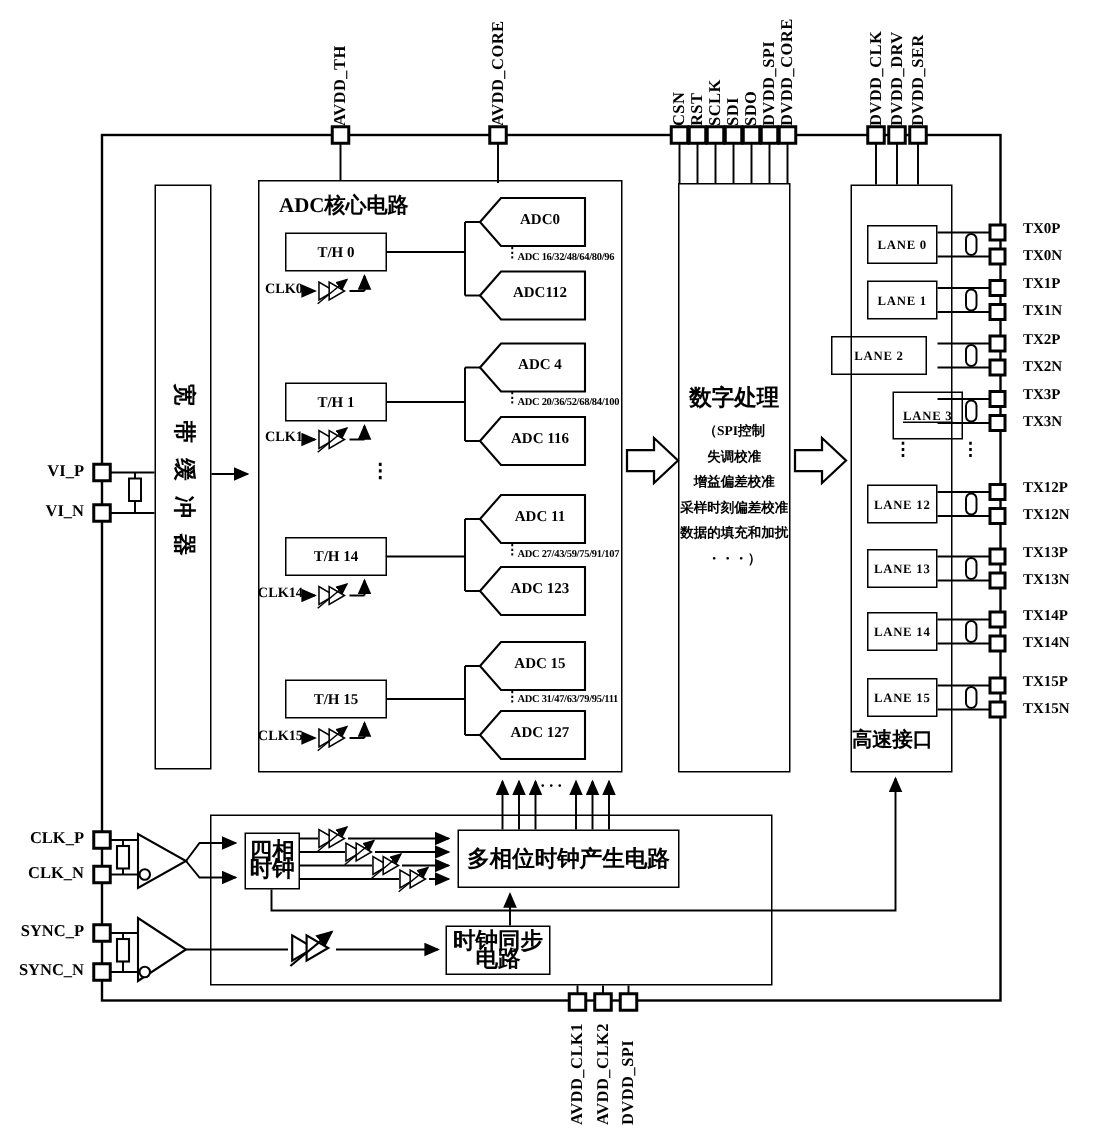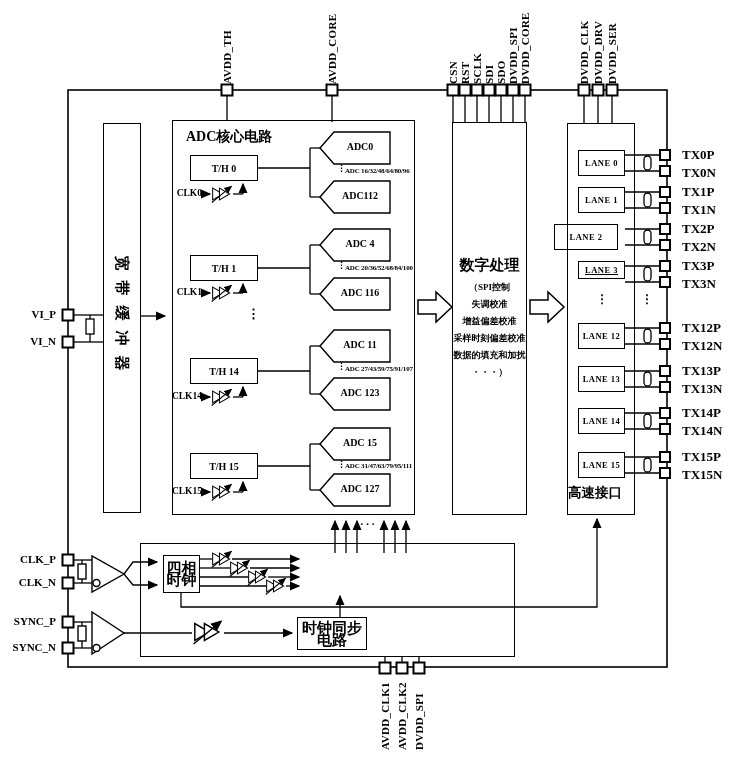--- a/index.html
+++ b/index.html
@@ -3,21 +3,21 @@
 <meta charset="utf-8">
 <style>
   html,body{margin:0;padding:0;background:#fff;}
   #fig{position:relative;width:730px;height:759px;background:#fff;overflow:hidden;
        font-family:"Liberation Serif","DejaVu Serif",serif;color:#000;}
   #wires{position:absolute;left:0;top:0;z-index:0;}
   .lbl{position:absolute;font-weight:bold;white-space:nowrap;z-index:2;}
   .vl{width:78px;height:13px;font-size:11px;line-height:13px;transform:rotate(-90deg);
       transform-origin:0 100%;letter-spacing:0.3px;}
   .ll{width:44px;font-size:11px;text-align:right;}
-  .tx{width:48px;font-size:13px;}
+  .tx{width:48px;font-size:10px;}
   .blk{position:absolute;border:1.5px solid #000;box-sizing:border-box;background:transparent;z-index:1;}
   .c{display:flex;align-items:center;justify-content:center;text-align:center;}
   .thb{font-size:10px;font-weight:bold;}
   .lane{font-size:8.5px;font-weight:bold;letter-spacing:0.5px;}
   .adclbl{font-size:10px;text-align:center;width:58px;}
   .list{font-size:7px;letter-spacing:-0.2px;}
   .clk{width:36px;font-size:9.5px;text-align:right;}
   .cnblk{font-size:15px;line-height:12px;}
   .dig{width:75px;text-align:center;font-size:9px;font-weight:bold;}
   .dots{font-size:12px;line-height:8px;}
@@ -361,27 +361,28 @@
 <div class="lbl dig" style="left:452px;top:298px;">失调校准</div>
 <div class="lbl dig" style="left:452px;top:315px;">增益偏差校准</div>
 <div class="lbl dig" style="left:452px;top:332px;">采样时刻偏差校准</div>
 <div class="lbl dig" style="left:452px;top:349px;">数据的填充和加扰</div>
 <div class="lbl dig" style="left:452px;top:366px;">・・・）</div>
 
 <div class="blk" style="left:567px;top:123px;width:68px;height:392px;"></div>
 <div class="blk c lane" style="left:578px;top:150px;width:47px;height:26px;">LANE 0</div>
 <div class="blk c lane" style="left:578px;top:187px;width:47px;height:26px;">LANE 1</div>
 <div class="blk c lane" style="left:554px;top:224px;width:64px;height:26px;">LANE 2</div>
-<div class="blk c lane" style="left:578px;top:261px;width:47px;height:18px;text-decoration:underline;">LANE 3</div>
+<div class="blk c lane" style="left:595px;top:261px;width:47px;height:32px;text-decoration:underline;">LANE 3</div>
 <div class="blk c lane" style="left:578px;top:323px;width:47px;height:26px;">LANE 12</div>
 <div class="blk c lane" style="left:578px;top:366px;width:47px;height:26px;">LANE 13</div>
 <div class="blk c lane" style="left:578px;top:408px;width:47px;height:26px;">LANE 14</div>
 <div class="blk c lane" style="left:578px;top:452px;width:47px;height:26px;">LANE 15</div>
 <div class="lbl dots" style="left:596px;top:296px;font-size:12px;line-height:7px;">⋮</div>
 <div class="lbl dots" style="left:641px;top:296px;font-size:12px;line-height:7px;">⋮</div>
 <div class="lbl" style="left:567px;top:484px;width:56px;text-align:center;font-size:13.5px;">高速接口</div>
 
 <div class="blk" style="left:140px;top:543px;width:375px;height:114px;"></div>
 <div class="blk c cnblk" style="left:163px;top:555px;width:37px;height:38px;font-weight:bold;padding:1px;">四相时钟</div>
+<div class="blk c cnblk" style="left:305px;top:553px;width:148px;height:39px;font-weight:bold;">多相位时钟产生电路</div>
 <div class="blk c cnblk" style="left:297px;top:617px;width:70px;height:33px;font-weight:bold;">时钟同步电路</div>
 <div class="lbl" style="left:360px;top:518px;font-size:11px;letter-spacing:2px;">···</div>
 
 </div>
 
 </body></html>

